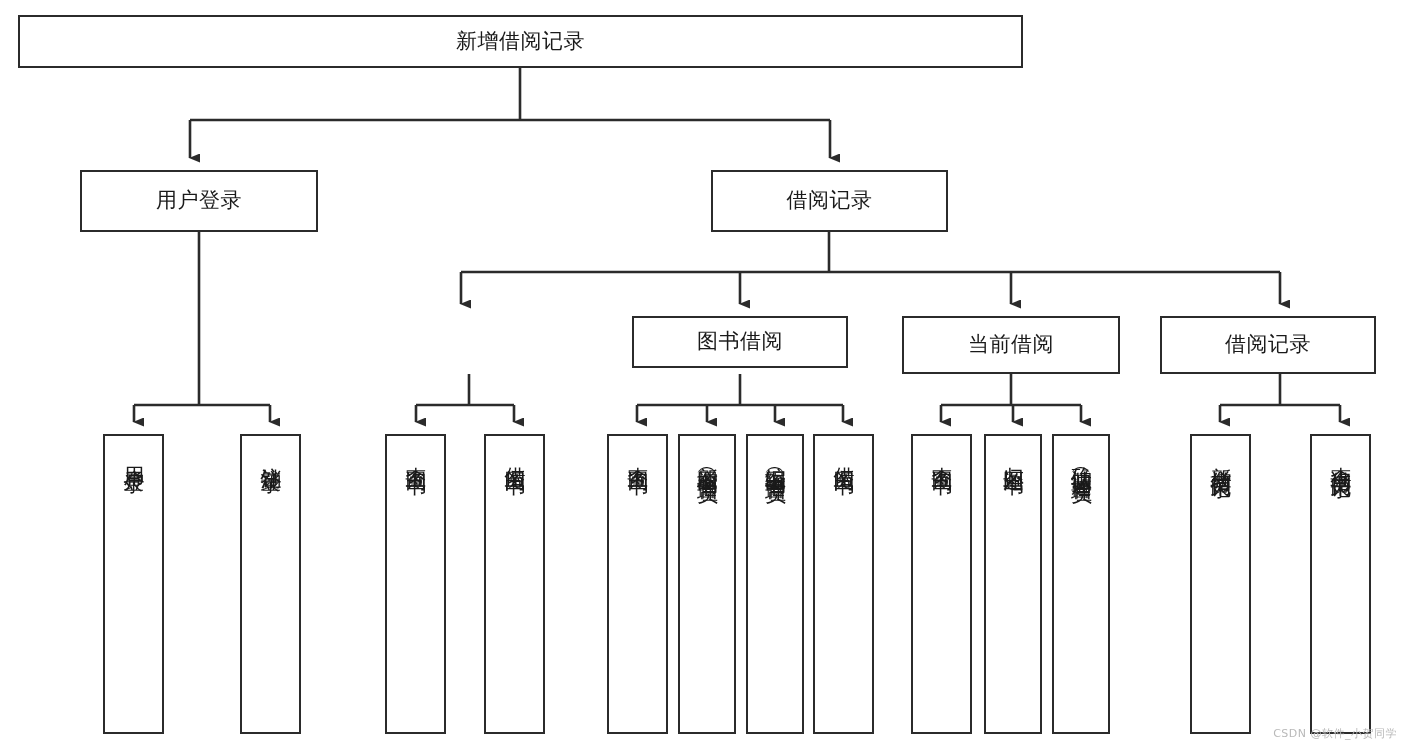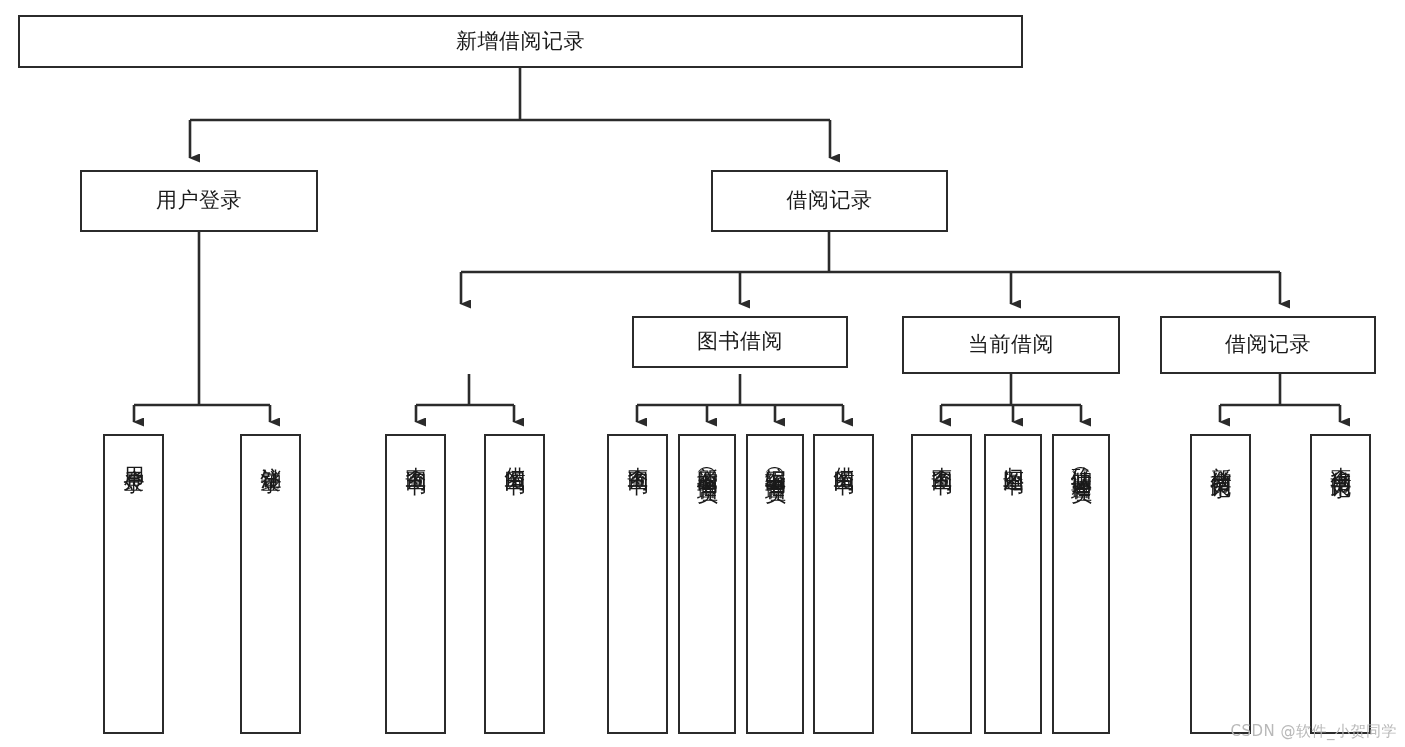--- a/index.html
+++ b/index.html
@@ -56,21 +56,21 @@
     text-orientation: upright;
     font-size: 21px;
     letter-spacing: 2.5px;
     line-height: 1;
     white-space: nowrap;
   }
   #watermark {
     position: absolute;
     right: 8px;
     bottom: 6px;
-    font-size: 15px;
+    font-size: 11px;
     color: #b9b9b9;
     letter-spacing: 0.5px;
     white-space: nowrap;
   }
 </style>
 </head>
 <body>
 
 <div id="diagram-root">
 

